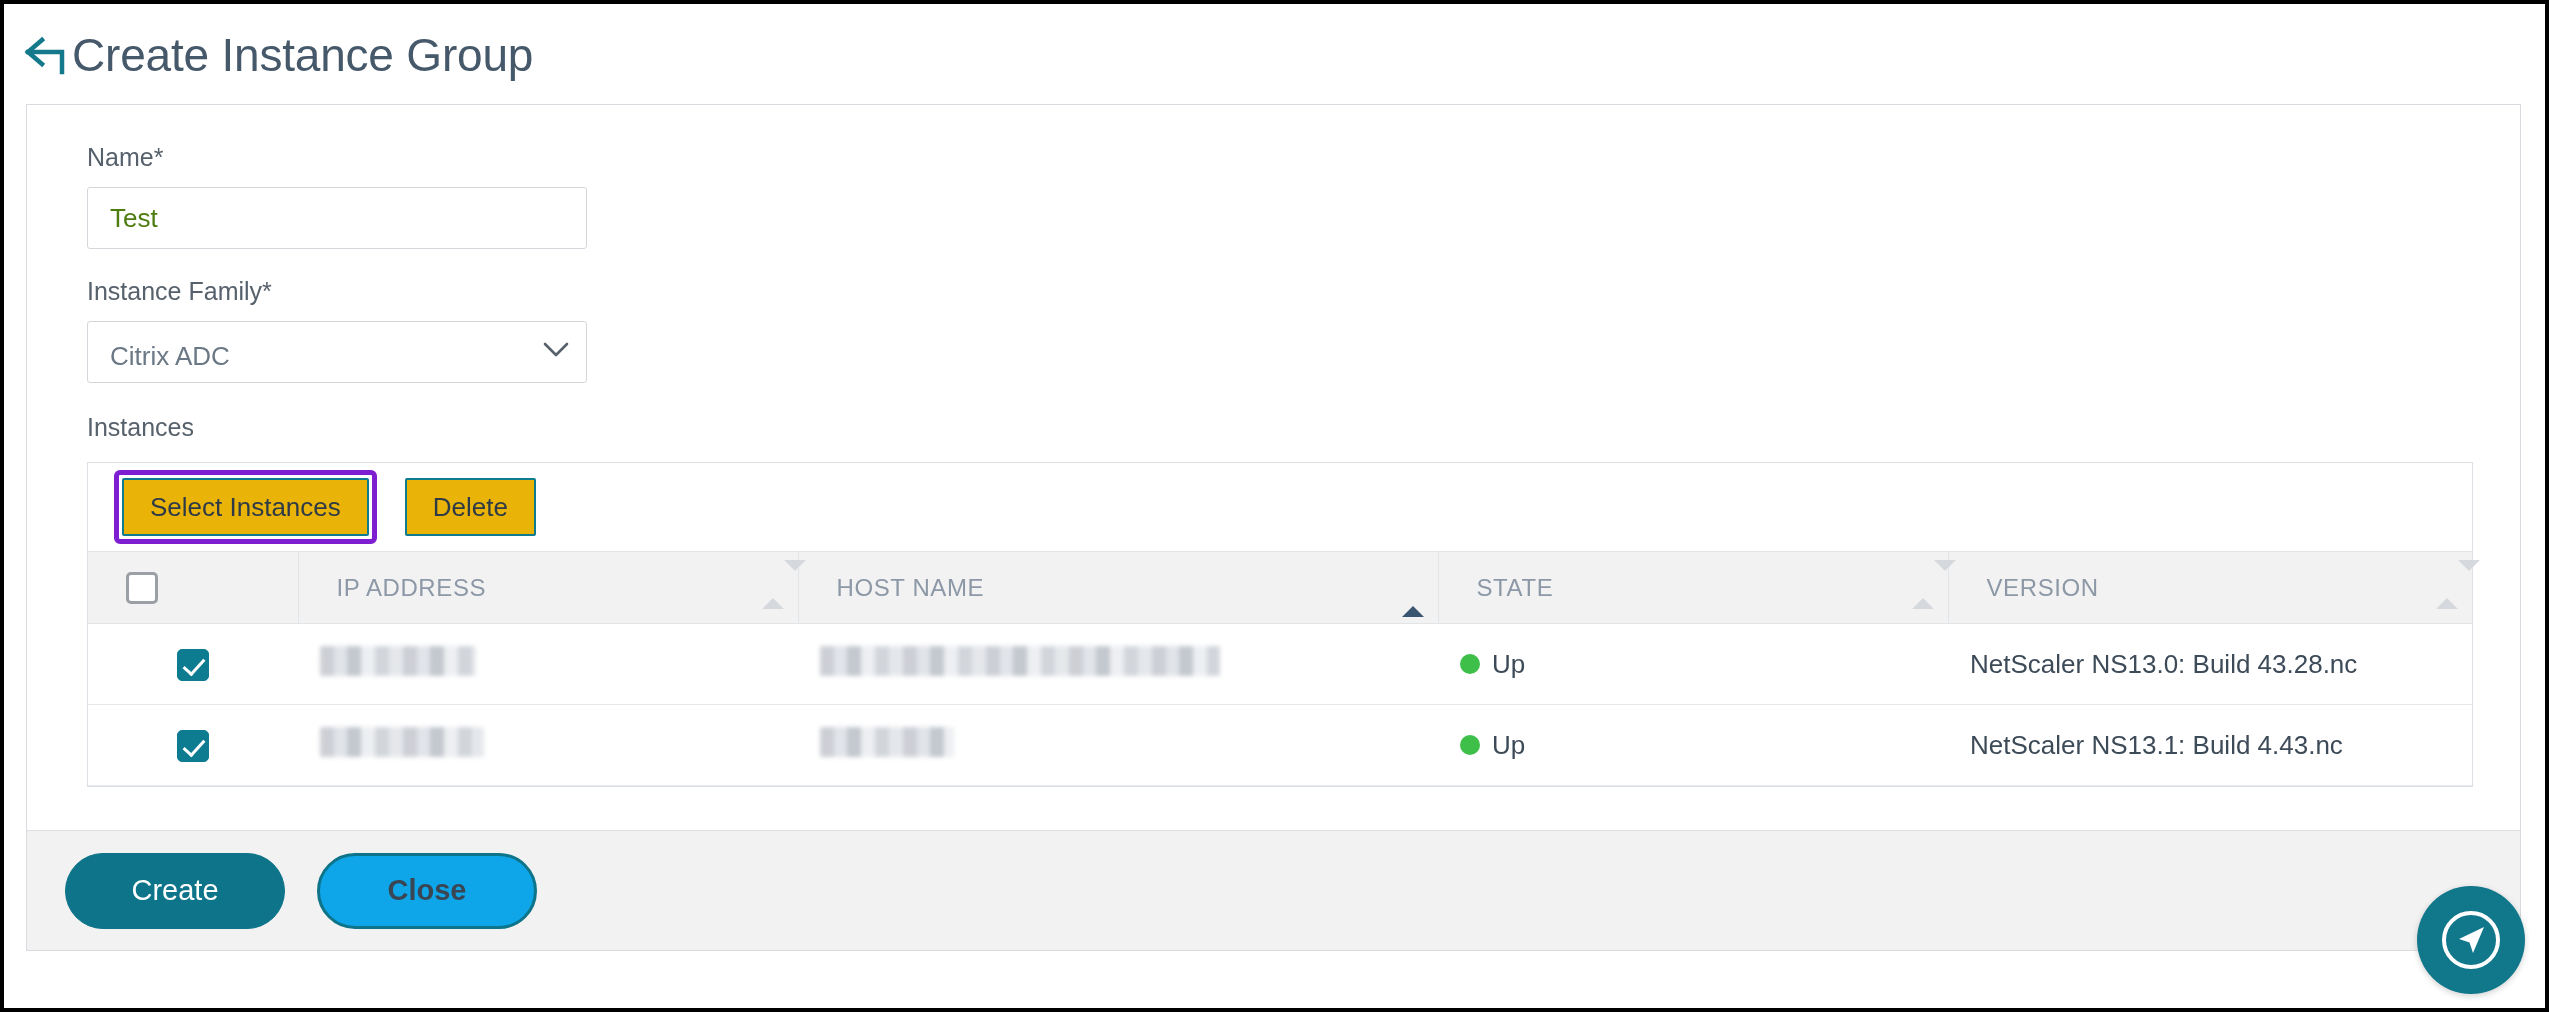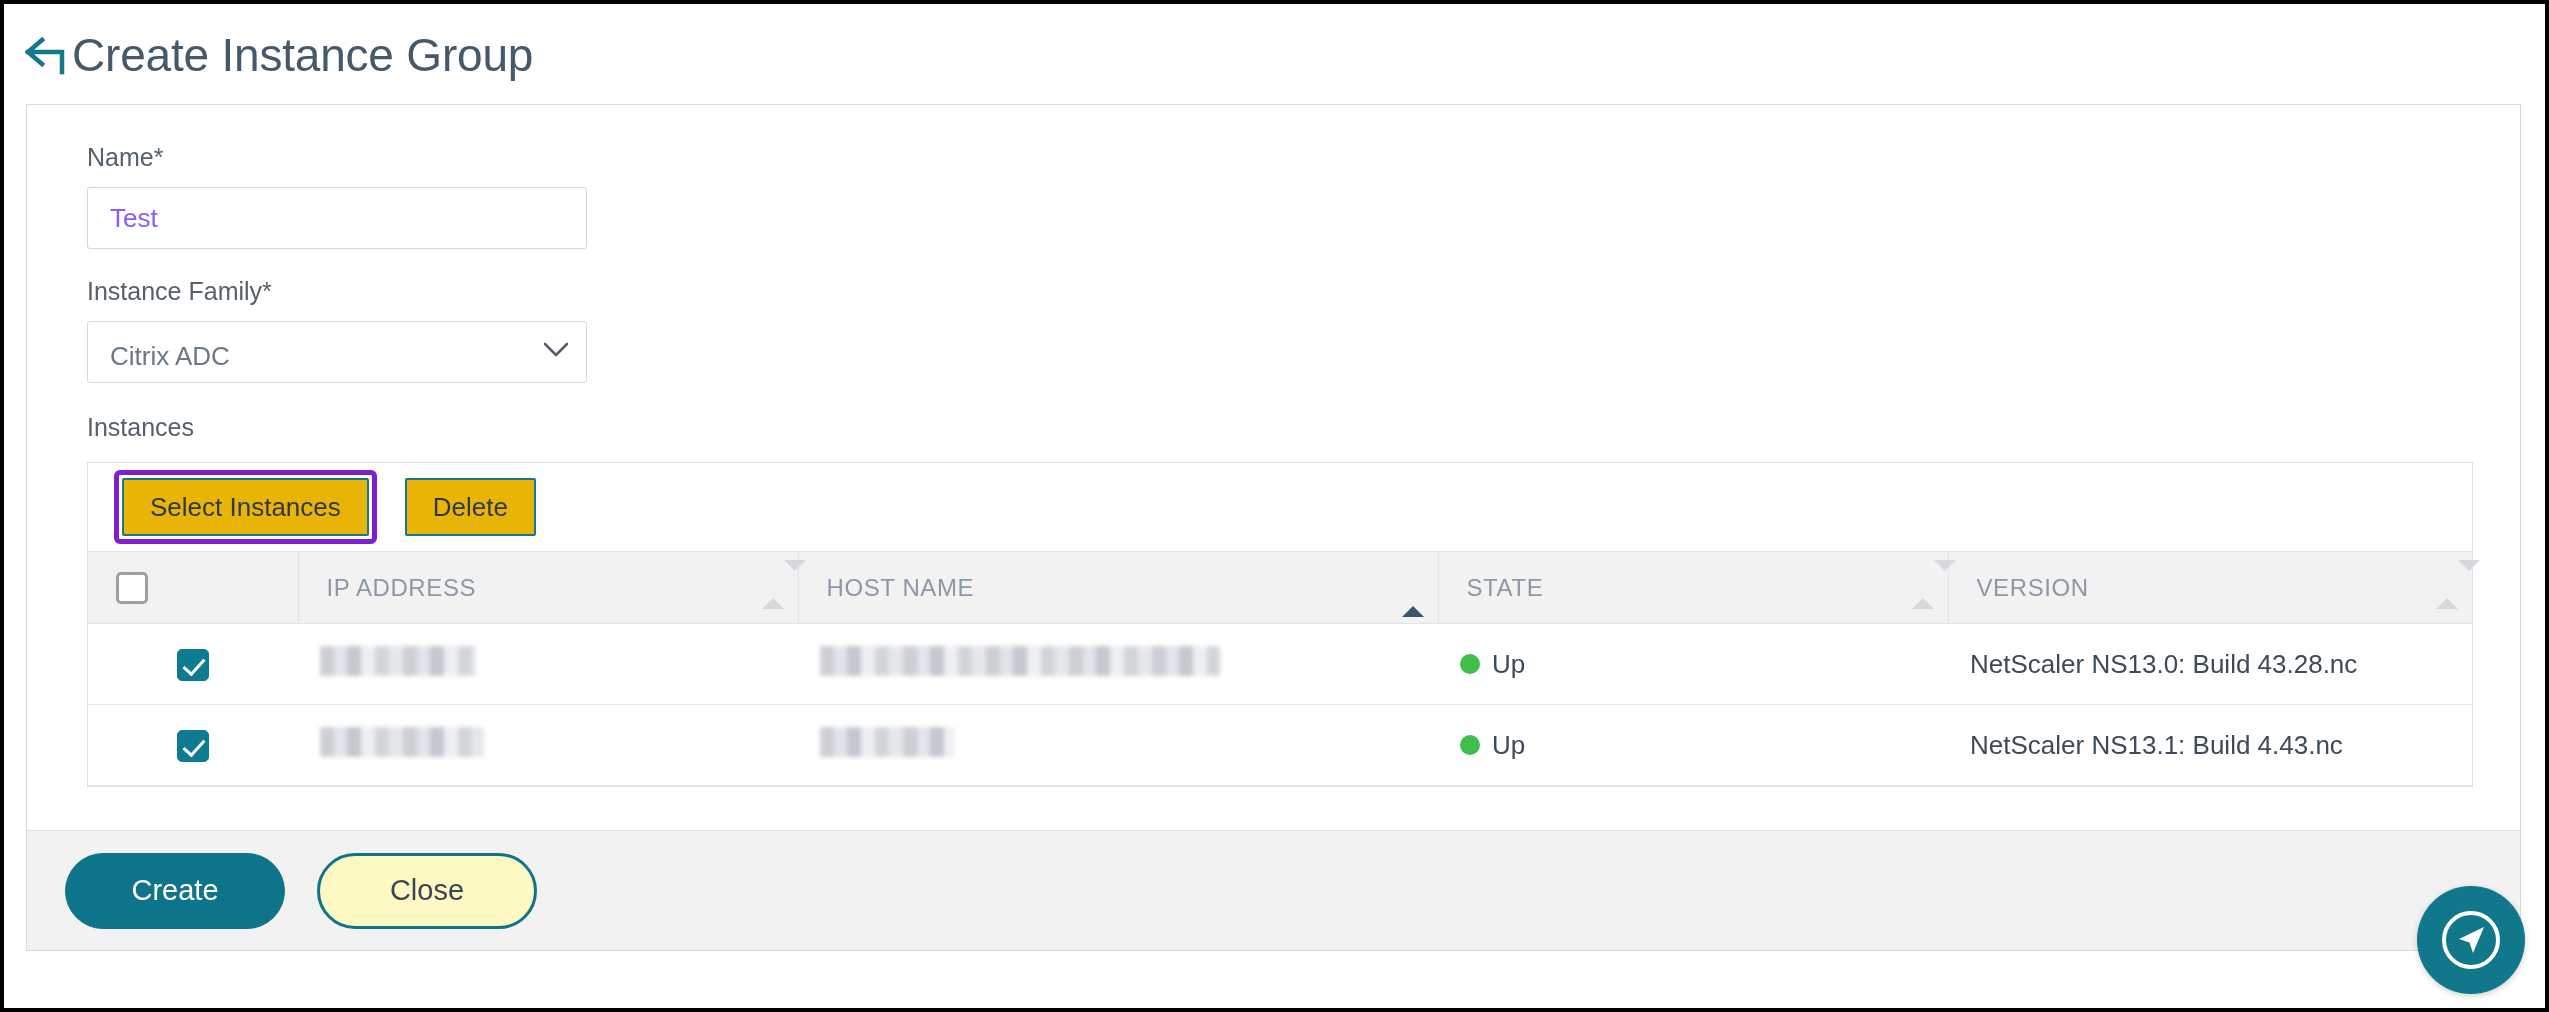--- a/index.html
+++ b/index.html
@@ -67,21 +67,21 @@
     margin-bottom: 17px;
     font-weight: 400;
   }
   .text-input {
     width: 500px;
     height: 62px;
     border: 1px solid #d3d7dc;
     border-radius: 3px;
     background: #ffffff;
     font-size: 26px;
-    color: #8b5cf6;
+    color: #4d7c0f;
     padding: 0 22px;
     font-family: "Liberation Sans", sans-serif;
     line-height: 60px;
     outline: none;
   }
   .field-block { margin-bottom: 30px; }
 
   .select-wrap {
     position: relative;
     width: 500px;
@@ -159,21 +159,21 @@
     table-layout: fixed;
   }
   table.instances-table thead tr { background: #f2f2f3; }
   table.instances-table th {
     height: 72px;
     text-align: left;
     font-size: 24px;
     font-weight: 400;
     color: #8c98a6;
     letter-spacing: 0.6px;
-    padding: 0 28px;
+    padding: 0 38px;
     border-top: 1px solid #e2e5e8;
     border-bottom: 1px solid #e2e5e8;
     border-right: 1px solid #e2e5e8;
     position: relative;
     vertical-align: middle;
   }
   table.instances-table th:last-child { border-right: none; margin-left: 17px; }
   th.col-check { width: 210px; padding-left: 0; text-align: center; }
   th.col-ip    { width: 500px; }
   th.col-host  { width: 640px; }
@@ -282,23 +282,24 @@
     font-family: "Liberation Sans", sans-serif;
     cursor: pointer;
     line-height: 1;
   }
   .btn-primary {
     background: #0d7489;
     border: 1px solid #0d7489;
     color: #ffffff;
   }
   .btn-secondary {
-    background: #fef9c3;
+    background: #0ea5e9;
     border: 3px solid #0d7489;
     color: #3a4653;
+    font-weight: bold;
   }
 
   
   .fab {
     position: absolute;
     right: 20px;
     bottom: 14px;
     width: 108px;
     height: 108px;
     border-radius: 50%;

